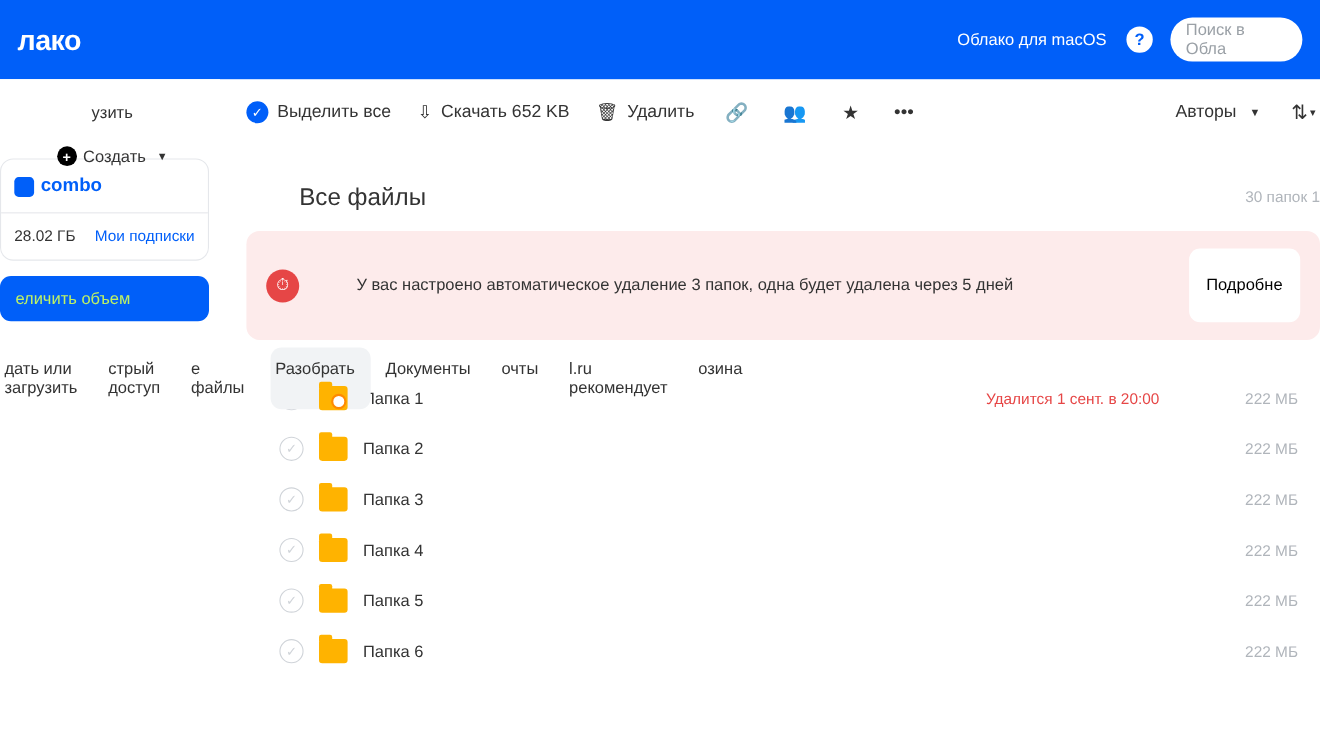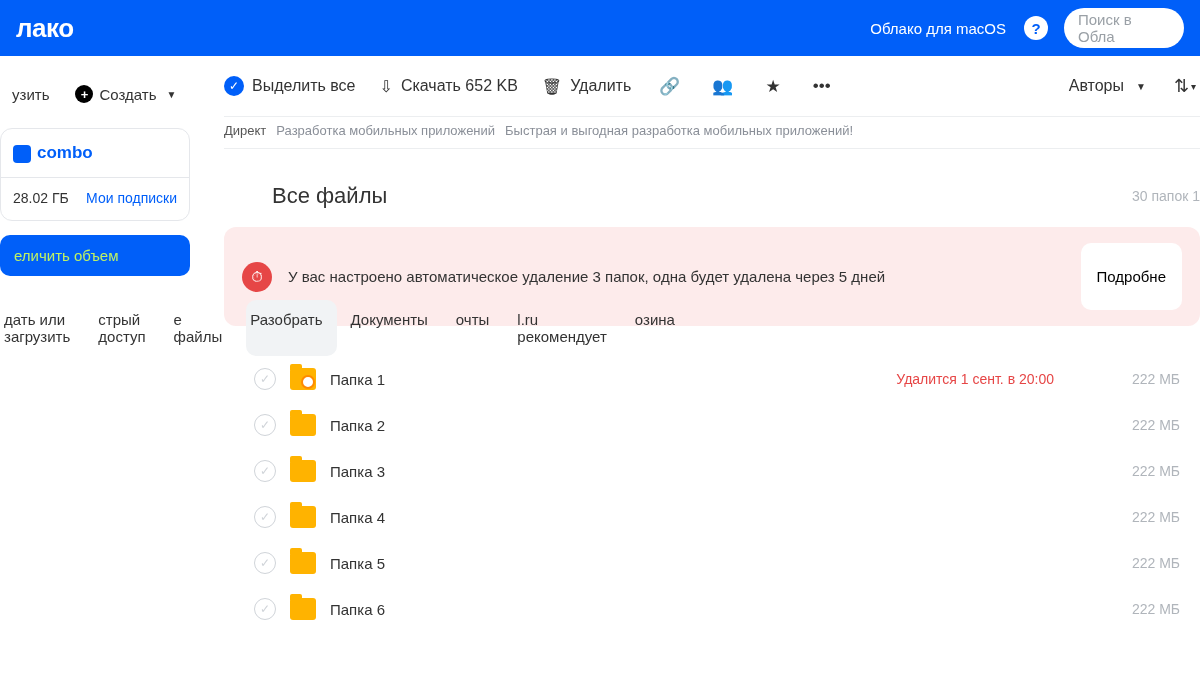--- a/index.html
+++ b/index.html
@@ -1,26 +1,26 @@
 <!DOCTYPE html>
 <html><head>
 <meta charset="utf-8">
 <style>
 * { box-sizing: border-box; margin: 0; padding: 0; }
 body { font-family: -apple-system, BlinkMacSystemFont, "Segoe UI", Arial, sans-serif; width: 1200px; height: 675px; overflow: hidden; background: #fff; color: #333; }
-.topbar { background: #005ff9; height: 56px; display: flex; align-items: center; padding: 0 16px; color: #fff; }
+.topbar { background: #005ff9; height: 72px; display: flex; align-items: center; padding: 0 16px; color: #fff; }
 .logo { font-size: 26px; font-weight: 700; letter-spacing: -0.5px; }
 .topbar-spacer { flex: 1; }
 .topbar-link { display: flex; align-items: center; gap: 8px; margin-right: 18px; font-size: 15px; cursor: pointer; }
 .apple-icon { font-size: 18px; }
 .help-icon { width: 24px; height: 24px; border-radius: 50%; background: #fff; color: #005ff9; display:flex; align-items:center; justify-content:center; font-weight:700; font-size:15px; margin-right: 16px; cursor:pointer; }
 .searchbox { background: #fff; border-radius: 20px; height: 40px; width: 120px; display:flex; align-items:center; padding: 0 14px; color:#9aa0a6; font-size:15px; }
 .layout { display:flex; height: calc(675px - 56px); }
 .sidebar { width: 200px; padding: 16px 0 0 0; background:#fff; position:relative; }
-.sidebar-toolbar { display:flex; align-items:center; gap:10px; padding-left:4px; height:44px;}
+.sidebar-toolbar { display:flex; align-items:center; gap:10px; padding-left:4px; height:44px;flex-direction:column;}
 .tb-btn { display:flex; align-items:center; gap:6px; font-size:15px; cursor:pointer; padding:6px 8px; border-radius:6px; }
 .icon-circle { width:18px; height:18px; border-radius:50%; background:#000; color:#fff; display:inline-flex; align-items:center; justify-content:center; font-size:13px; font-weight:bold; line-height:1; }
 .caret { font-size:10px; color:#333; margin-left:4px; }
 .combo-card { margin: 12px 10px 0 0; border:1px solid #e5e7eb; border-radius:12px; padding:14px 12px; }
 .combo-title { color:#005ff9; font-weight:600; font-size:17px; padding-left:24px; position:relative;}
 .combo-title::before { content:""; position:absolute; left:0; top:2px; width:18px; height:18px; border-radius:4px; background:#005ff9;}
 .combo-hr { border:none; border-top:1px solid #e5e7eb; margin:14px -12px 12px; }
 .combo-row { display:flex; justify-content:space-between; align-items:center; font-size:14px;}
 .combo-left { color:#333; }
 .combo-link { color:#005ff9; cursor:pointer; }
@@ -34,21 +34,21 @@
 .check-icon { width:20px; height:20px; border-radius:50%; background:#005ff9; color:#fff; display:inline-flex; align-items:center; justify-content:center; font-size:12px; }
 .mtb-spacer { flex:1; }
 .mtb-icon { font-size:17px; color:#333; cursor:pointer; padding:4px;}
 .ad-line { color:#8a8f98; font-size:13px; padding: 6px 0 10px; border-top:1px solid #eceef0; border-bottom:1px solid #eceef0; display:flex; gap:10px; }
 .ad-label { color:#555; }
 .section-head { display:flex; align-items:center; justify-content:space-between; margin: 34px 0 18px; }
 .section-title { font-size:22px; font-weight:500; color:#333;margin-left:48px; }
 .section-count { color:#b0b5bb; font-size:14px; }
 .alert { background:#fdebeb; border-radius:12px; padding:16px 18px; display:flex; align-items:center; gap:16px; margin-right:0;}
 .alert-icon { width:30px; height:30px; border-radius:50%; background:#e64646; color:#fff; display:inline-flex; align-items:center; justify-content:center; font-size:15px; flex-shrink:0;}
-.alert-text { flex:1; font-size:15px; color:#333; }
+.alert-text { flex:1; font-size:15px; color:#333;margin-left:36px; }
 .alert-btn { background:#fff; border:none; border-radius:10px; padding:25px 16px; font-size:15px; cursor:pointer; }
 .file-list { margin-top:30px; }
 .file-row { display:flex; align-items:center; padding:12px 0; gap:14px; font-size:15px; }
 .row-check { width:22px; height:22px; border:1px solid #d0d4d9; border-radius:50%; display:inline-flex; align-items:center; justify-content:center; color:#d0d4d9; font-size:12px; cursor:pointer; margin-left:30px; }
 .folder-icon { width:26px; height:22px; background:#ffb300; border-radius:3px; position:relative; flex-shrink:0;}
 .folder-icon::before { content:""; position:absolute; top:-4px; left:0; width:12px; height:6px; background:#ffb300; border-radius:2px 2px 0 0;}
 .folder-icon.scheduled::after { content:""; position:absolute; bottom:1px; right:1px; width:10px; height:10px; border-radius:50%; background:#fff; border:2px solid #ff8a00;}
 .file-name { flex:1; }
 .file-warn { color:#e64646; font-size:14px; margin-right:32px; }
 .file-size { color:#b0b5bb; font-size:14px; width:80px; text-align:right; margin-right:20px; }
@@ -125,25 +125,20 @@
       <span class="mtb-icon">★</span>
       <span class="mtb-icon">•••</span>
       <div class="mtb-spacer"></div>
       <div class="mtb-item">
         <span>Авторы</span>
         <span class="caret">▼</span>
       </div>
       <span class="mtb-icon sort-icon">⇅<span style="font-size:10px">▾</span></span>
     </div>
 
-    <div class="ad-line">
-      <span class="ad-label">Директ</span>
-      <span>Разработка мобильных приложений</span>
-      <span>Быстрая и выгодная разработка мобильных приложений!</span>
-    </div>
 
     <div class="section-head">
       <div class="section-title">Все файлы</div>
       <div class="section-count">30 папок 1</div>
     </div>
 
     <div class="alert">
       <span class="alert-icon">⏱</span>
       <span class="alert-text">У вас настроено автоматическое удаление 3 папок, одна будет удалена через 5 дней</span>
       <button class="alert-btn">Подробне</button>

